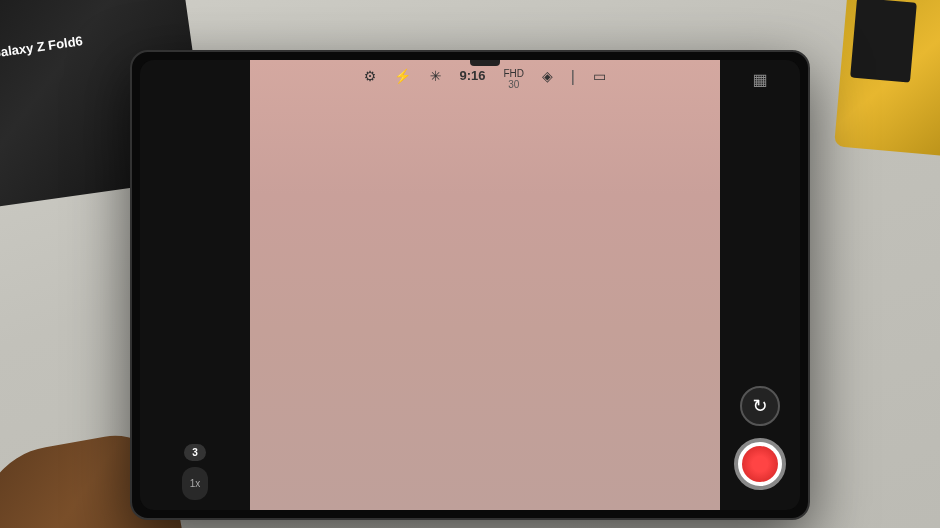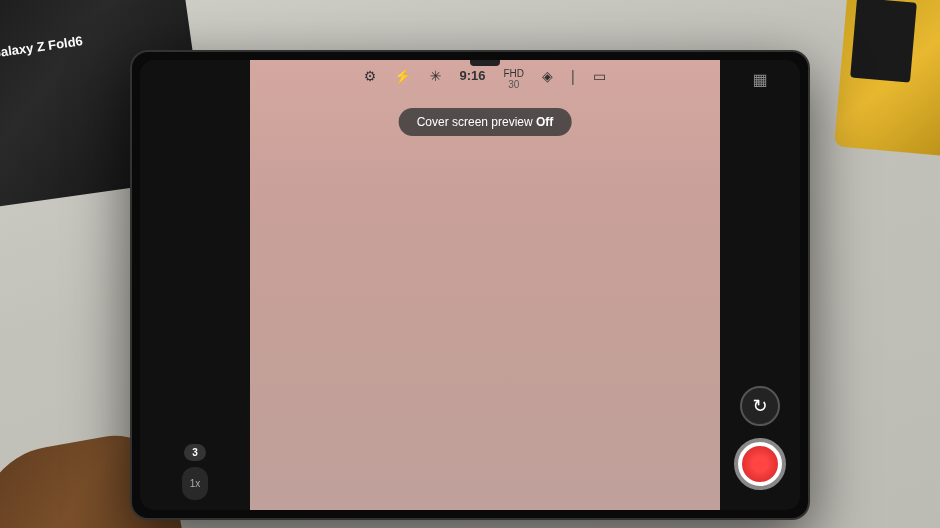--- a/index.html
+++ b/index.html
@@ -352,23 +352,20 @@
         <span class="topbar-time">9:16</span>
         <div class="topbar-quality">
           <span class="quality-text">FHD</span>
           <span class="quality-sub">30</span>
         </div>
         <span class="topbar-icon icon-layers"></span>
         <span class="topbar-separator">|</span>
         <span class="topbar-icon icon-aspect"></span>
       </div>
 
-      <div class="cover-preview-toast">
-        <span>Cover screen preview </span><span class="off-text">Off</span>
-      </div>
     </div>
 
     <div class="right-sidebar">
       <span class="right-top-icon" style="color:#888;font-size:16px;">▦</span>
       <div class="right-bottom-area">
         <div class="flip-camera-btn">
           <span>↻</span>
         </div>
         <div class="shutter-btn">
           <div class="shutter-btn-inner"></div>

